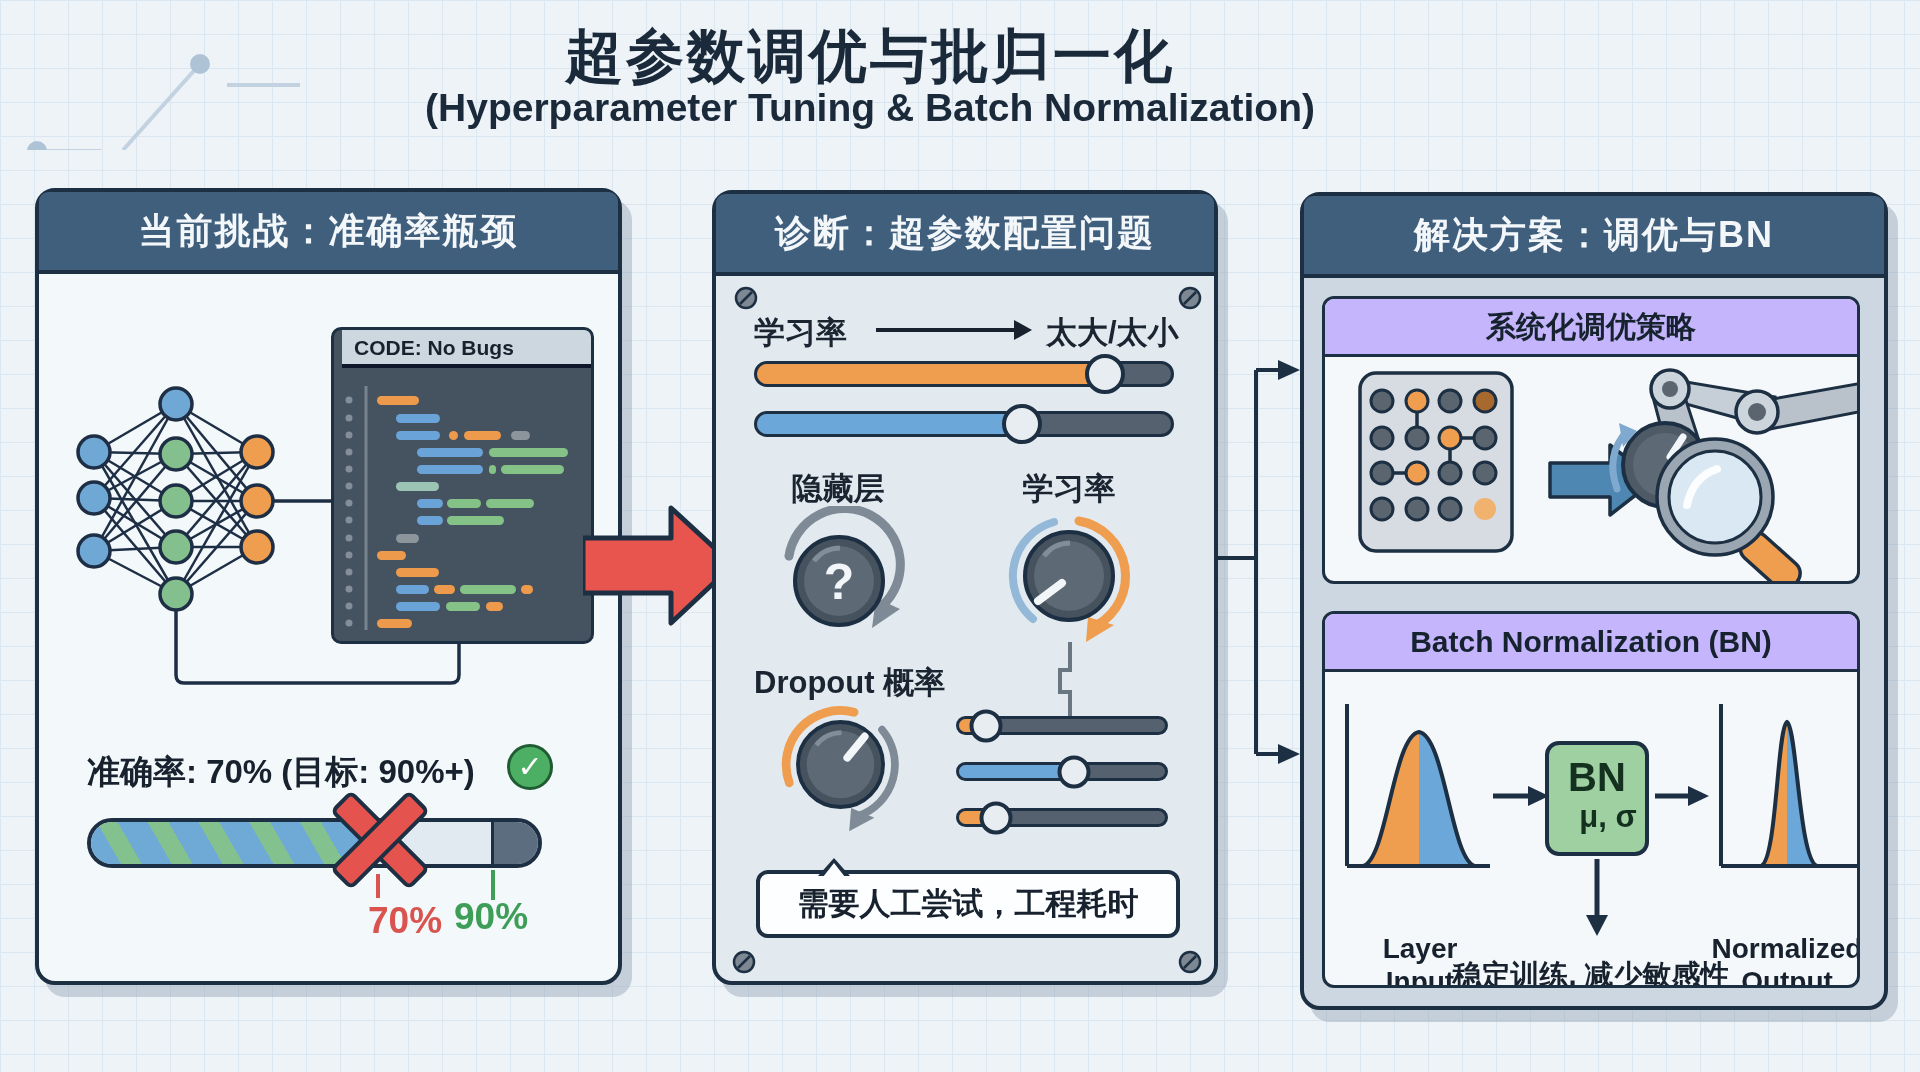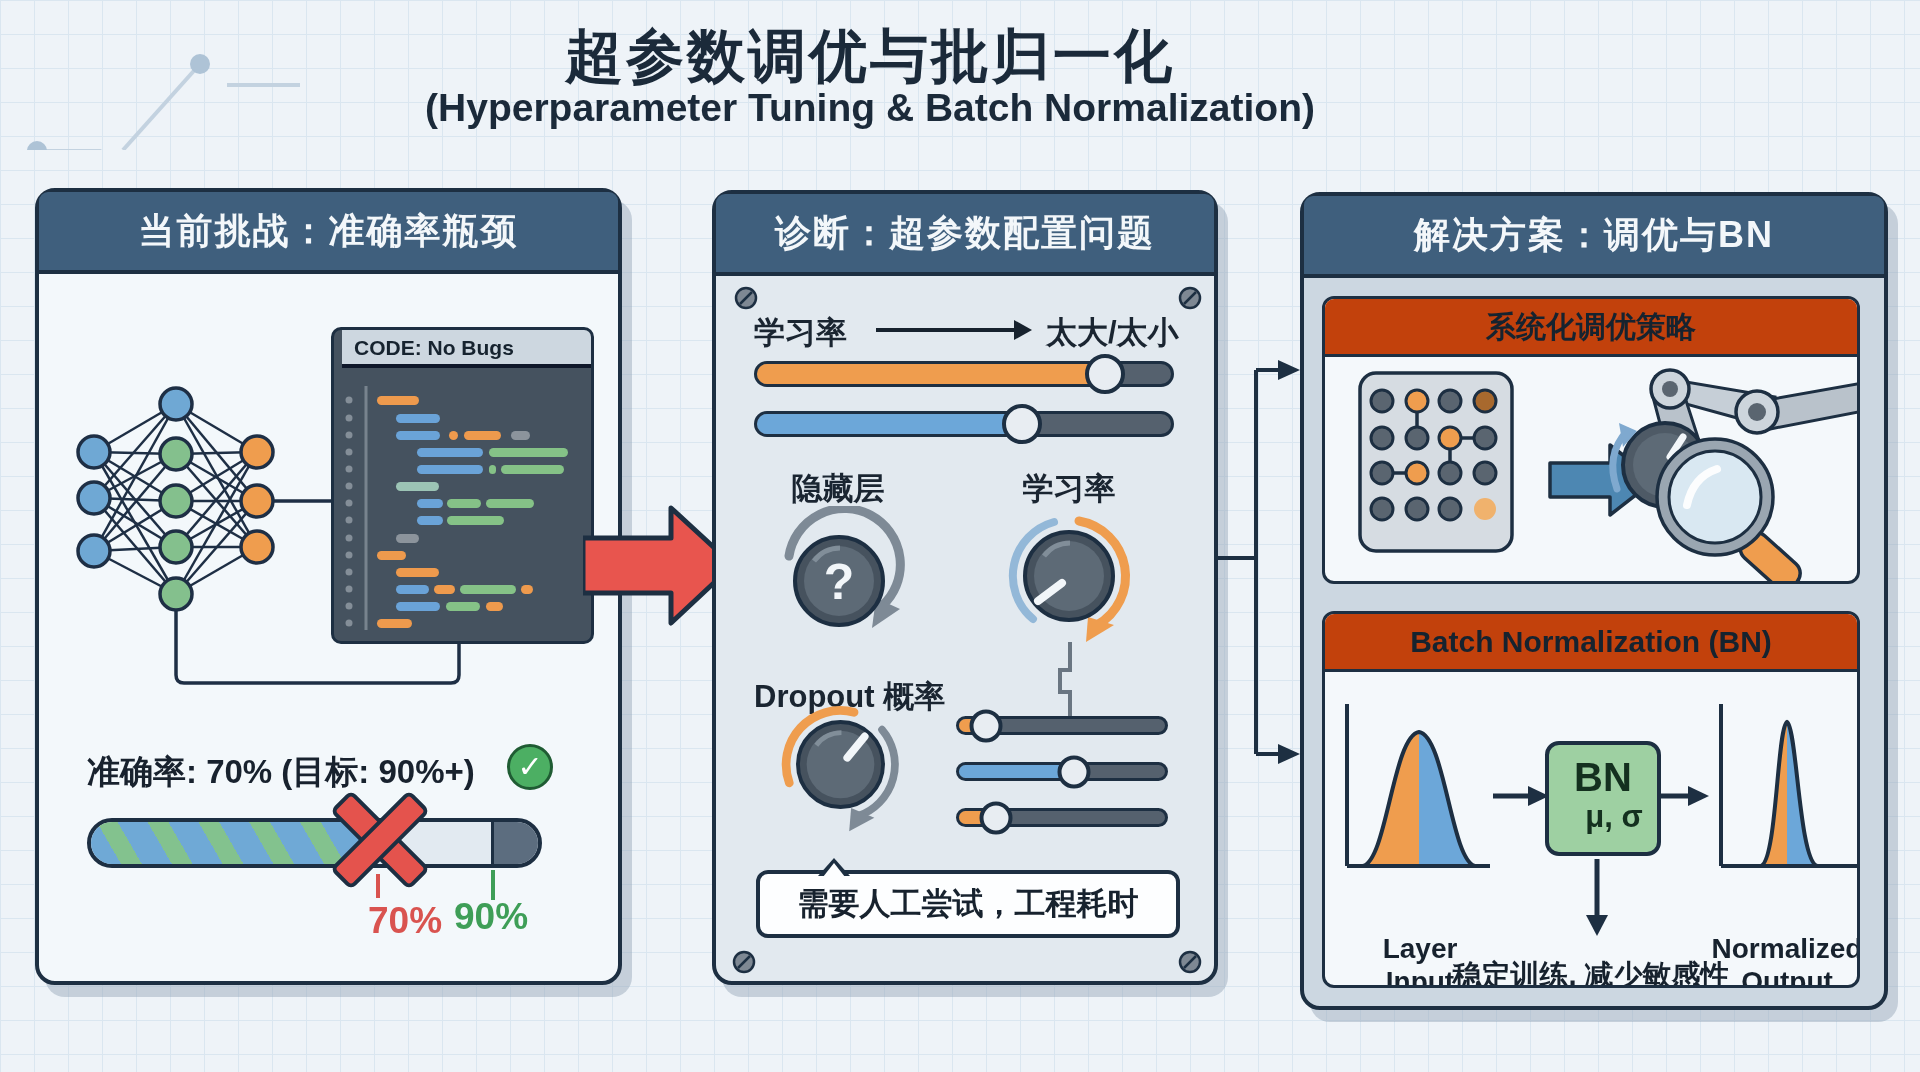--- a/index.html
+++ b/index.html
@@ -60,23 +60,23 @@
   .bubble{position:absolute;left:40px;top:676px;width:424px;height:68px;background:#fdfeff;
     border:4px solid #1d2f42;border-radius:12px;text-align:center;line-height:60px;
     font-size:31px;font-weight:bold;color:#17222e;}
   .bubble::before{content:"";position:absolute;top:-32px;left:58px;
     border:16px solid transparent;border-bottom:18px solid #1d2f42;}
   .bubble::after{content:"";position:absolute;top:-22px;left:63px;
     border:11px solid transparent;border-bottom:14px solid #fdfeff;}
   
   .inner-box{position:absolute;left:18px;width:538px;background:#f4f8fb;
     border:3.5px solid #1d2f42;border-radius:12px;overflow:hidden;}
-  .inner-head{height:58px;line-height:55px;background:#c2410c;border-bottom:3px solid #1d2f42;
+  .inner-head{height:58px;line-height:55px;background:#c4b5fd;border-bottom:3px solid #1d2f42;
     text-align:center;font-size:30px;font-weight:bold;color:#16232f;}
-  .bn-box{position:absolute;left:220px;top:127px;width:116px;height:115px;background:#9ed0a2;
+  .bn-box{position:absolute;left:220px;top:127px;width:104px;height:115px;background:#9ed0a2;
     border:4px solid #1d2f42;border-radius:14px;text-align:center;color:#14301f;}
   .bn-box .bn-t{font-size:40px;font-weight:bold;margin-top:10px;line-height:44px;}
   .bn-box .bn-p{font-size:31px;font-weight:bold;line-height:36px;margin-left:22px;}
   .dist-lbl{position:absolute;text-align:center;font-size:28px;font-weight:bold;line-height:33px;color:#17222e;}
   .benefit{position:absolute;left:0;top:320px;width:100%;text-align:center;font-size:29px;font-weight:bold;color:#17222e;}
   .screw{position:absolute;width:24px;height:24px;}
 </style>
 </head>
 <body>
 
@@ -286,21 +286,21 @@
       <circle cx="75" cy="75" r="44" fill="#46525e" stroke="#1d2f42" stroke-width="4"></circle>
       <circle cx="75" cy="75" r="35" fill="#5d6a76"></circle>
       <path d="M 50,55 A 33,33 0 0 1 76,42" stroke="#8b97a3" stroke-width="5" fill="none" opacity="0.8"></path>
       <line x1="68" y1="82" x2="44" y2="100" stroke="#f2f6f9" stroke-width="8" stroke-linecap="round"></line>
     </svg>
 
     <svg class="abs" style="left:330px;top:448px" width="40" height="80" viewBox="0 0 40 80">
       <path d="M 24,0 V 28 H 14 V 50 H 24 V 80" fill="none" stroke="#6a7682" stroke-width="4"></path>
     </svg>
 
-    <div class="lbl" style="left:38px;top:482px">Dropout 概率</div>
+    <div class="lbl" style="left:38px;top:468px">Dropout 概率</div>
 
     <svg class="abs" style="left:52px;top:498px" width="145" height="145" viewBox="0 0 150 150">
       <path d="M 22,94 A 56,56 0 0 1 89,21" stroke="#ef9d4e" stroke-width="9" fill="none" stroke-linecap="round"></path>
       <path d="M 118,39 A 56,56 0 0 1 94,128" stroke="#7e8a96" stroke-width="8" fill="none" stroke-linecap="round"></path>
       <polygon points="86,120 110,130 84,144" fill="#7e8a96"></polygon>
       <circle cx="75" cy="75" r="44" fill="#46525e" stroke="#1d2f42" stroke-width="4"></circle>
       <circle cx="75" cy="75" r="35" fill="#5d6a76"></circle>
       <path d="M 50,55 A 33,33 0 0 1 76,42" stroke="#8b97a3" stroke-width="5" fill="none" opacity="0.8"></path>
       <line x1="82" y1="68" x2="100" y2="46" stroke="#f2f6f9" stroke-width="8" stroke-linecap="round"></line>
     </svg>

